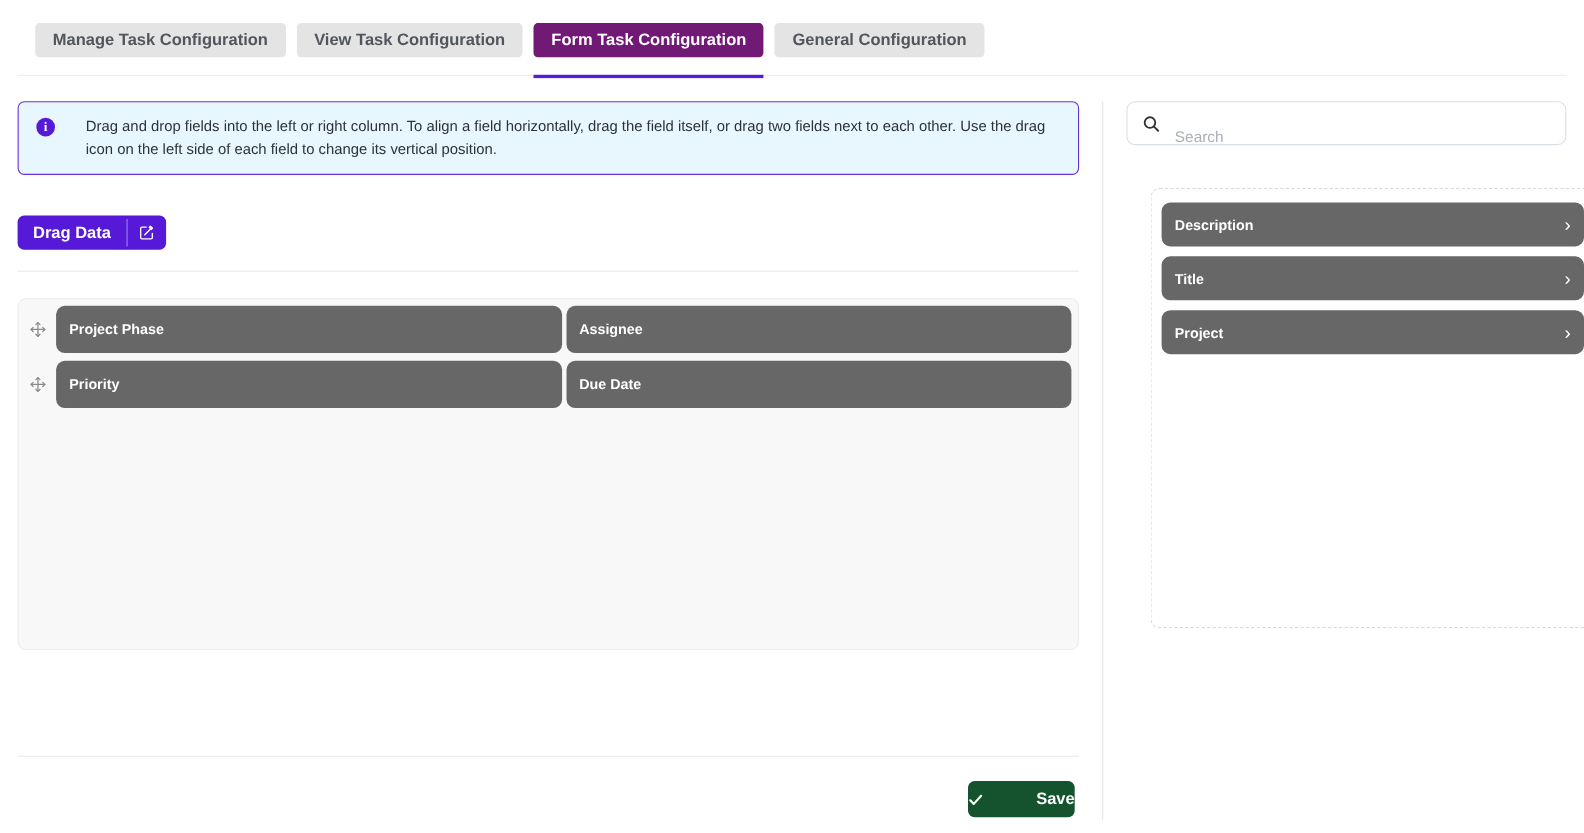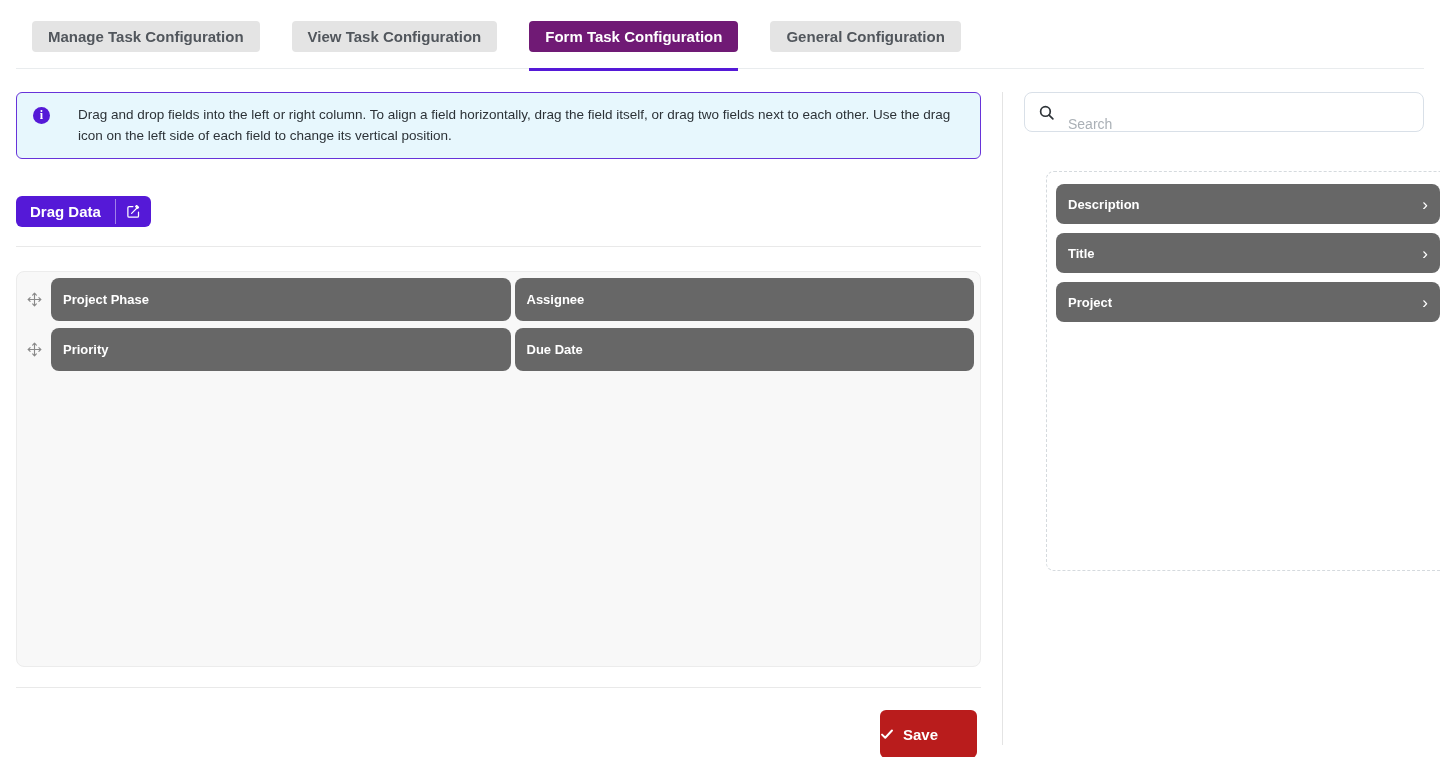--- a/index.html
+++ b/index.html
@@ -1,21 +1,21 @@
 <!DOCTYPE html>
 <html><head>
 <meta charset="utf-8">
 <style>
   * { margin:0; padding:0; box-sizing:border-box; }
   html,body { width:1440px; height:757px; background:#ffffff; overflow:hidden;
     font-family:"Liberation Sans", sans-serif; }
   .page { position:relative; width:1440px; height:757px; }
 
   
-  .tabs { position:absolute; left:16px; top:21px; display:flex; gap:32px;padding-left:16px; }
+  .tabs { position:absolute; left:16px; top:21px; display:flex; gap:10px;padding-left:16px; }
   .tab { height:31px; line-height:31px; padding:0 16px; background:#e4e4e4; color:#51565c;
     font-weight:700; font-size:15px; border-radius:4px; cursor:pointer; white-space:nowrap; position:relative; }
   .tab.active { background:#701a75; color:#ffffff; }
   .tab.active::after { content:""; position:absolute; left:0; right:0; top:47px; height:3px; background:#5519d7; z-index:2; }
   .top-hairline { position:absolute; left:16px; top:68px; width:1408px; height:1px; background:#e9ecee; }
 
   
   .banner { position:absolute; left:16px; top:92px; width:965px; min-height:61px;
     background:#e7f7fd; border:1px solid #6733d9; border-radius:6px;
     padding:11px 22px 12px 61px; font-size:13.5px; line-height:21px; color:#2c3237; }
@@ -28,33 +28,33 @@
     align-items:center; background:#5519d7; border-radius:6px; color:#ffffff; cursor:pointer; }
   .task-data-label { padding:0 14px; font-weight:700; font-size:15px; }
   .btn-divider { width:1px; align-self:stretch; margin:3px 0; background:rgba(255,255,255,0.45); }
   .task-data-edit { padding:0 10px; display:flex; align-items:center; height:100%; cursor:pointer; }
 
   .h-divider { position:absolute; left:16px; width:965px; height:1px; background:#e9e9e9; }
   .h-divider.d1 { top:246px; }
   .h-divider.d2 { top:687px; }
 
   
-  .form-canvas { position:absolute; left:16px; top:271px; width:965px; height:396px;
+  .form-canvas { position:absolute; left:16px; top:271px; width:965px; height:320px;
     background:#f8f8f8; border:1px solid #ececec; border-radius:8px; padding:6px 6px 0 0; }
   .form-row { display:flex; align-items:center; height:43px; margin-bottom:7px; }
   .handle-col { width:34px; display:flex; align-items:center; justify-content:center; color:#8a8a8a; cursor:move; }
   .field { flex:1; height:43px; background:#676767; border-radius:8px; color:#ffffff;
     font-weight:600; font-size:13px; display:flex; align-items:center; padding:0 12px; cursor:grab; }
   .field.left { margin-right:4px; }
 
   
-  .save-btn { position:absolute; left:880px; top:710px; width:97px; height:48px;
-    background:#b91c1c; border:none; border-radius:6px; color:#ffffff; font-weight:700; font-size:15px;
+  .save-btn { position:absolute; left:880px; top:710px; width:97px; height:33px;
+    background:#14532d; border:none; border-radius:6px; color:#ffffff; font-weight:700; font-size:15px;
     font-family:"Liberation Sans", sans-serif;
-    display:flex; align-items:center; justify-content:flex-start; gap:9px; cursor:pointer; }
+    display:flex; align-items:center; justify-content:space-between; gap:9px; cursor:pointer; }
 
   .v-divider { position:absolute; left:1002px; top:92px; width:1px; height:653px; background:#e4e4e4; }
 
   
   .search-box { position:absolute; left:1024px; top:92px; width:400px; height:40px;
     border:1px solid #d9e0e8; border-radius:8px; background:#ffffff;
     display:flex; align-items:center; padding:0 13px; gap:13px; }
   .search-box input { border:none; outline:none; flex:1; font-size:14px; color:#333333;
     background:transparent; font-family:"Liberation Sans", sans-serif;margin-top:24px; }
   .search-box input::placeholder { color:#aab0b6; }

